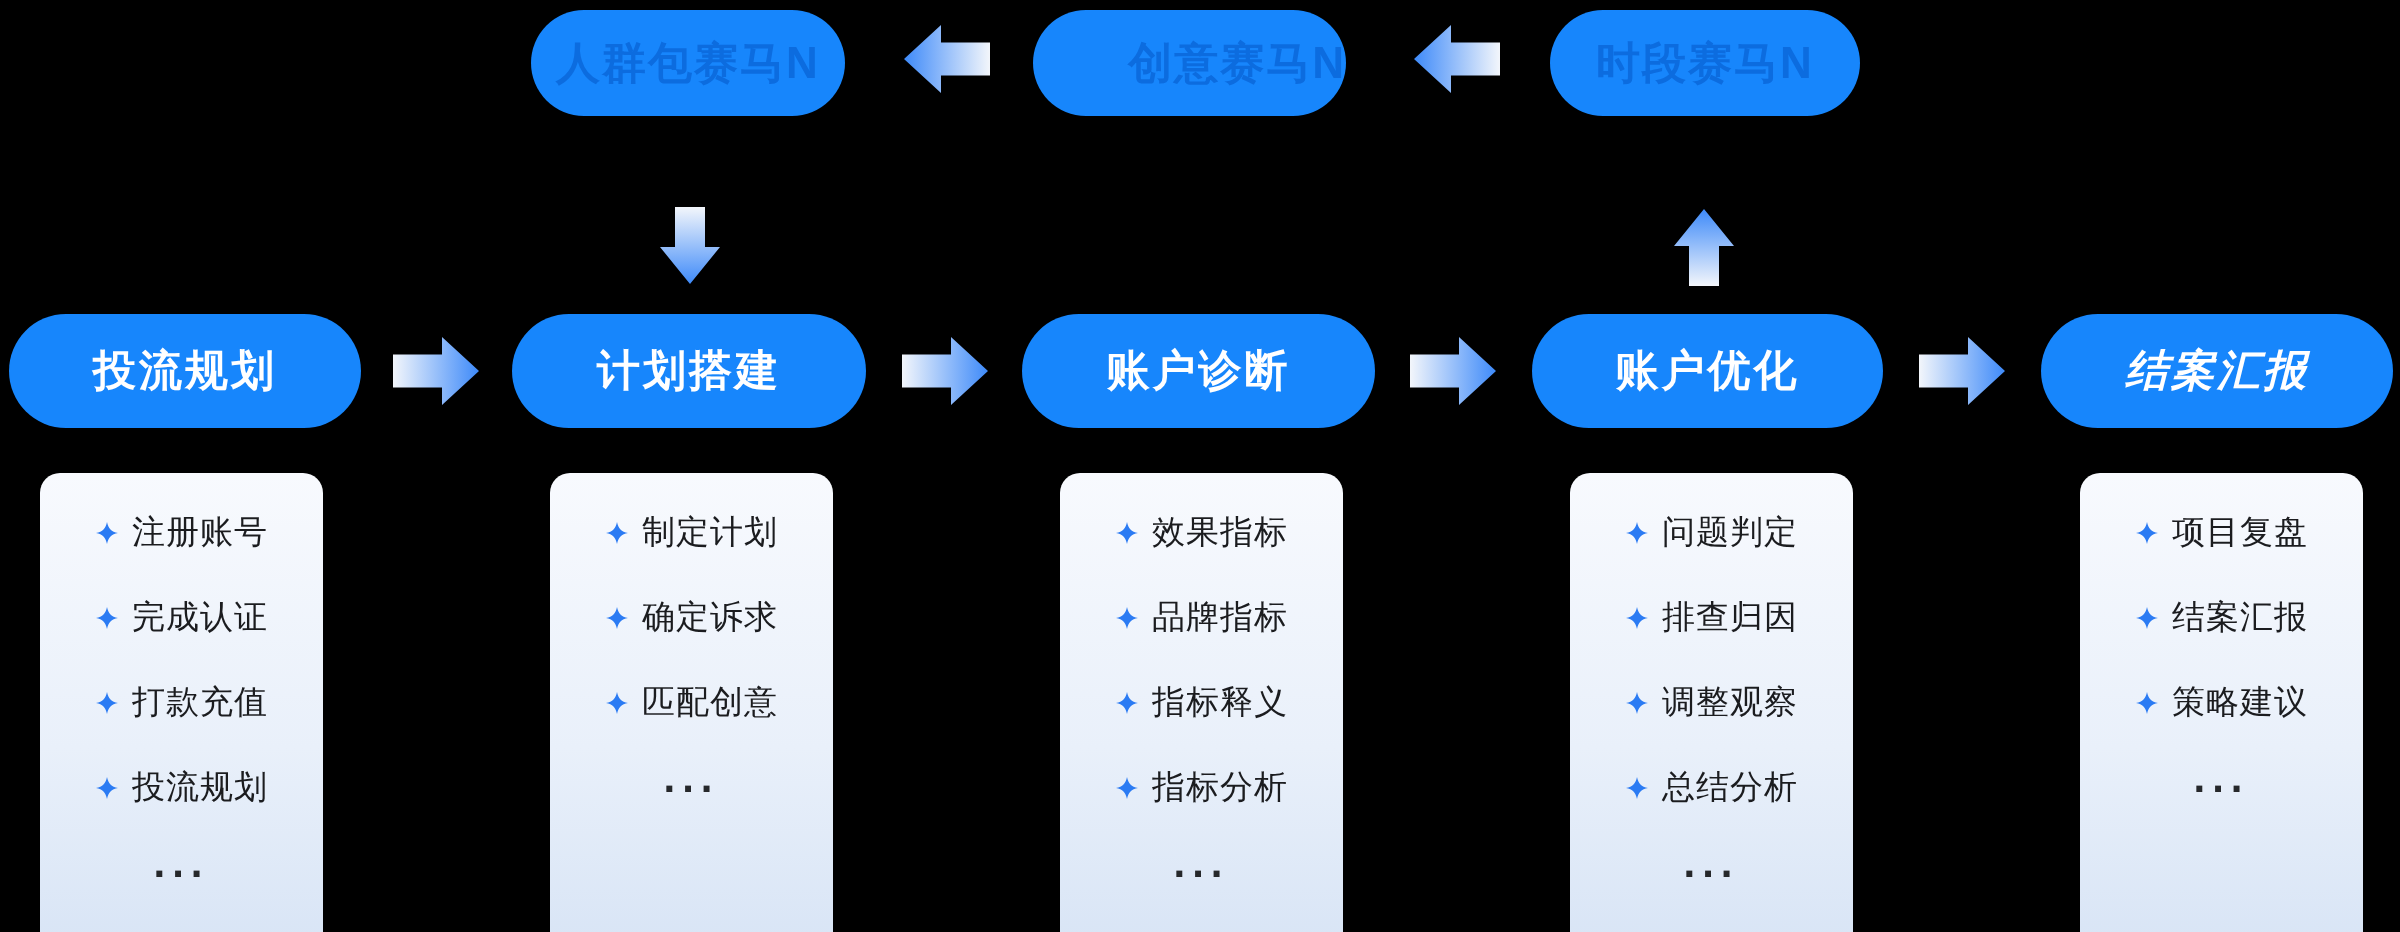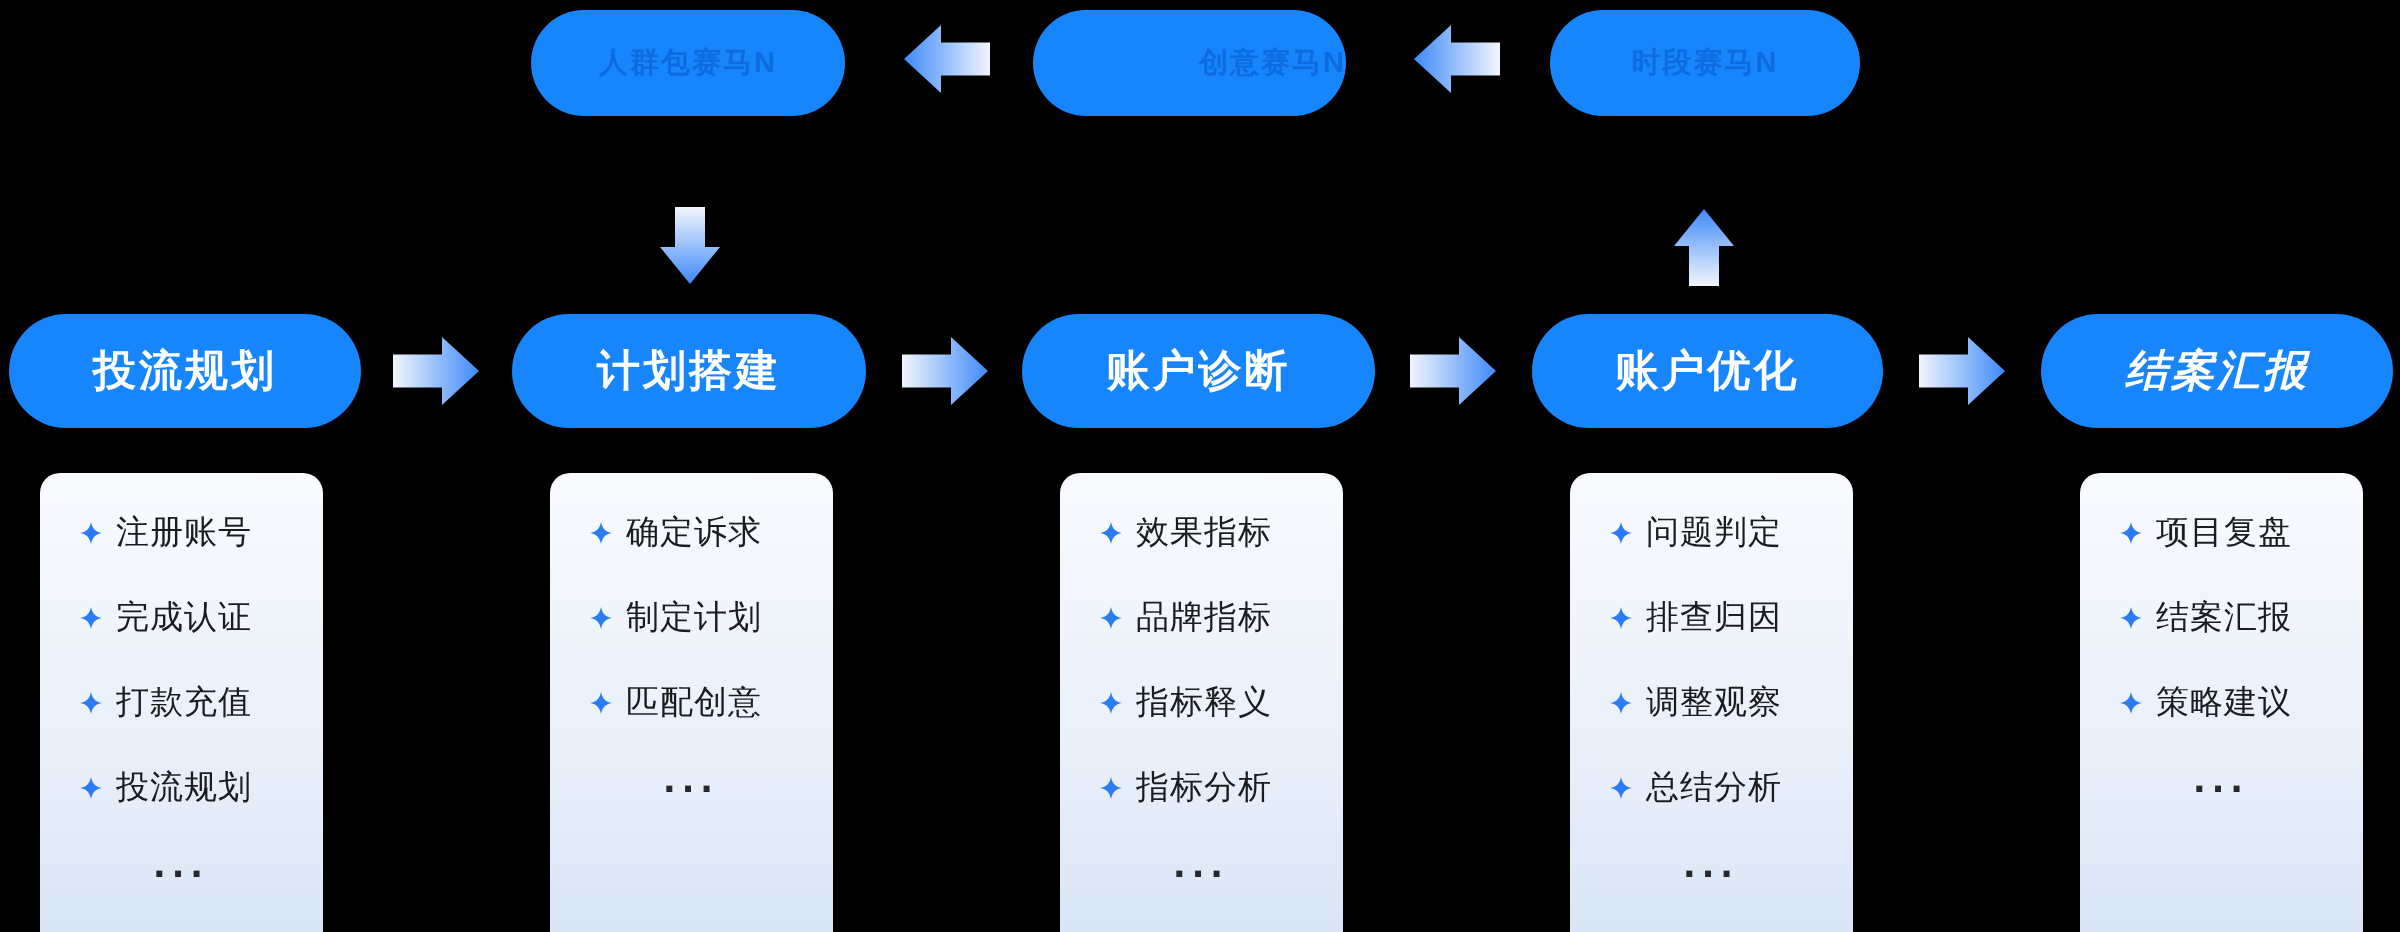--- a/index.html
+++ b/index.html
@@ -10,37 +10,37 @@
   .canvas{position:absolute;inset:0;background:#000;}
 
   
   .pill{
     position:absolute;display:flex;align-items:center;justify-content:center;
     background:#1786FC;border-radius:999px;
   }
   .pill.top{top:10px;height:106px;}
   .pill.main{top:314px;height:114px;}
   .pill.top .pill-label{
-    color:#0C6CDF;font-size:29px;font-weight:700;letter-spacing:2px;
+    color:#0C6CDF;font-size:44px;font-weight:700;letter-spacing:2px;
   }
   .pill.main .pill-label{
     color:#FFFFFF;font-size:43px;font-weight:700;letter-spacing:3px;
   }
 
   
   .arrow{position:absolute;display:block;}
 
   
   .card{
     position:absolute;top:473px;width:283px;height:500px;
     border-radius:20px;
     background:linear-gradient(180deg,#F8FAFE 0%,#E9F0FA 55%,#D6E3F5 100%);
   }
   .row{
-    display:flex;align-items:center;height:85px;padding-left:40px;
+    display:flex;align-items:center;height:85px;padding-left:56px;
   }
   .card{padding-top:17px;box-sizing:border-box;}
   .bullet{width:22px;height:22px;margin-right:14px;flex:0 0 auto;}
   .item-text{
     color:#1B1C1F;font-size:33px;font-weight:500;letter-spacing:1px;white-space:nowrap;
   }
   .row.more{padding-left:0;justify-content:center;}
   .row.more span{
     color:#26282B;font-size:42px;font-weight:700;letter-spacing:7px;
     transform:translateY(-10px);
@@ -154,32 +154,32 @@
     <div class="row more">
         <span>...</span>
       </div>
   </div>
 
   <div class="card" style="left:550px;">
     <div class="row">
       <svg class="bullet" viewBox="0 0 22 22">
           <path d="M11 0 C12.3 6.6 15.4 9.7 22 11 C15.4 12.3 12.3 15.4 11 22 C9.7 15.4 6.6 12.3 0 11 C6.6 9.7 9.7 6.6 11 0 Z" fill="#2B7BF3"></path>
         </svg>
+      <span class="item-text">制定计划</span>
+    </div>
+    <div class="row">
+      <svg class="bullet" viewBox="0 0 22 22">
+          <path d="M11 0 C12.3 6.6 15.4 9.7 22 11 C15.4 12.3 12.3 15.4 11 22 C9.7 15.4 6.6 12.3 0 11 C6.6 9.7 9.7 6.6 11 0 Z" fill="#2B7BF3"></path>
+        </svg>
       <span class="item-text">确定诉求</span>
     </div>
     <div class="row">
       <svg class="bullet" viewBox="0 0 22 22">
           <path d="M11 0 C12.3 6.6 15.4 9.7 22 11 C15.4 12.3 12.3 15.4 11 22 C9.7 15.4 6.6 12.3 0 11 C6.6 9.7 9.7 6.6 11 0 Z" fill="#2B7BF3"></path>
         </svg>
-      <span class="item-text">制定计划</span>
-    </div>
-    <div class="row">
-      <svg class="bullet" viewBox="0 0 22 22">
-          <path d="M11 0 C12.3 6.6 15.4 9.7 22 11 C15.4 12.3 12.3 15.4 11 22 C9.7 15.4 6.6 12.3 0 11 C6.6 9.7 9.7 6.6 11 0 Z" fill="#2B7BF3"></path>
-        </svg>
       <span class="item-text">匹配创意</span>
     </div>
     <div class="row more">
         <span>...</span>
       </div>
   </div>
 
   <div class="card" style="left:1060px;">
     <div class="row">
       <svg class="bullet" viewBox="0 0 22 22">

